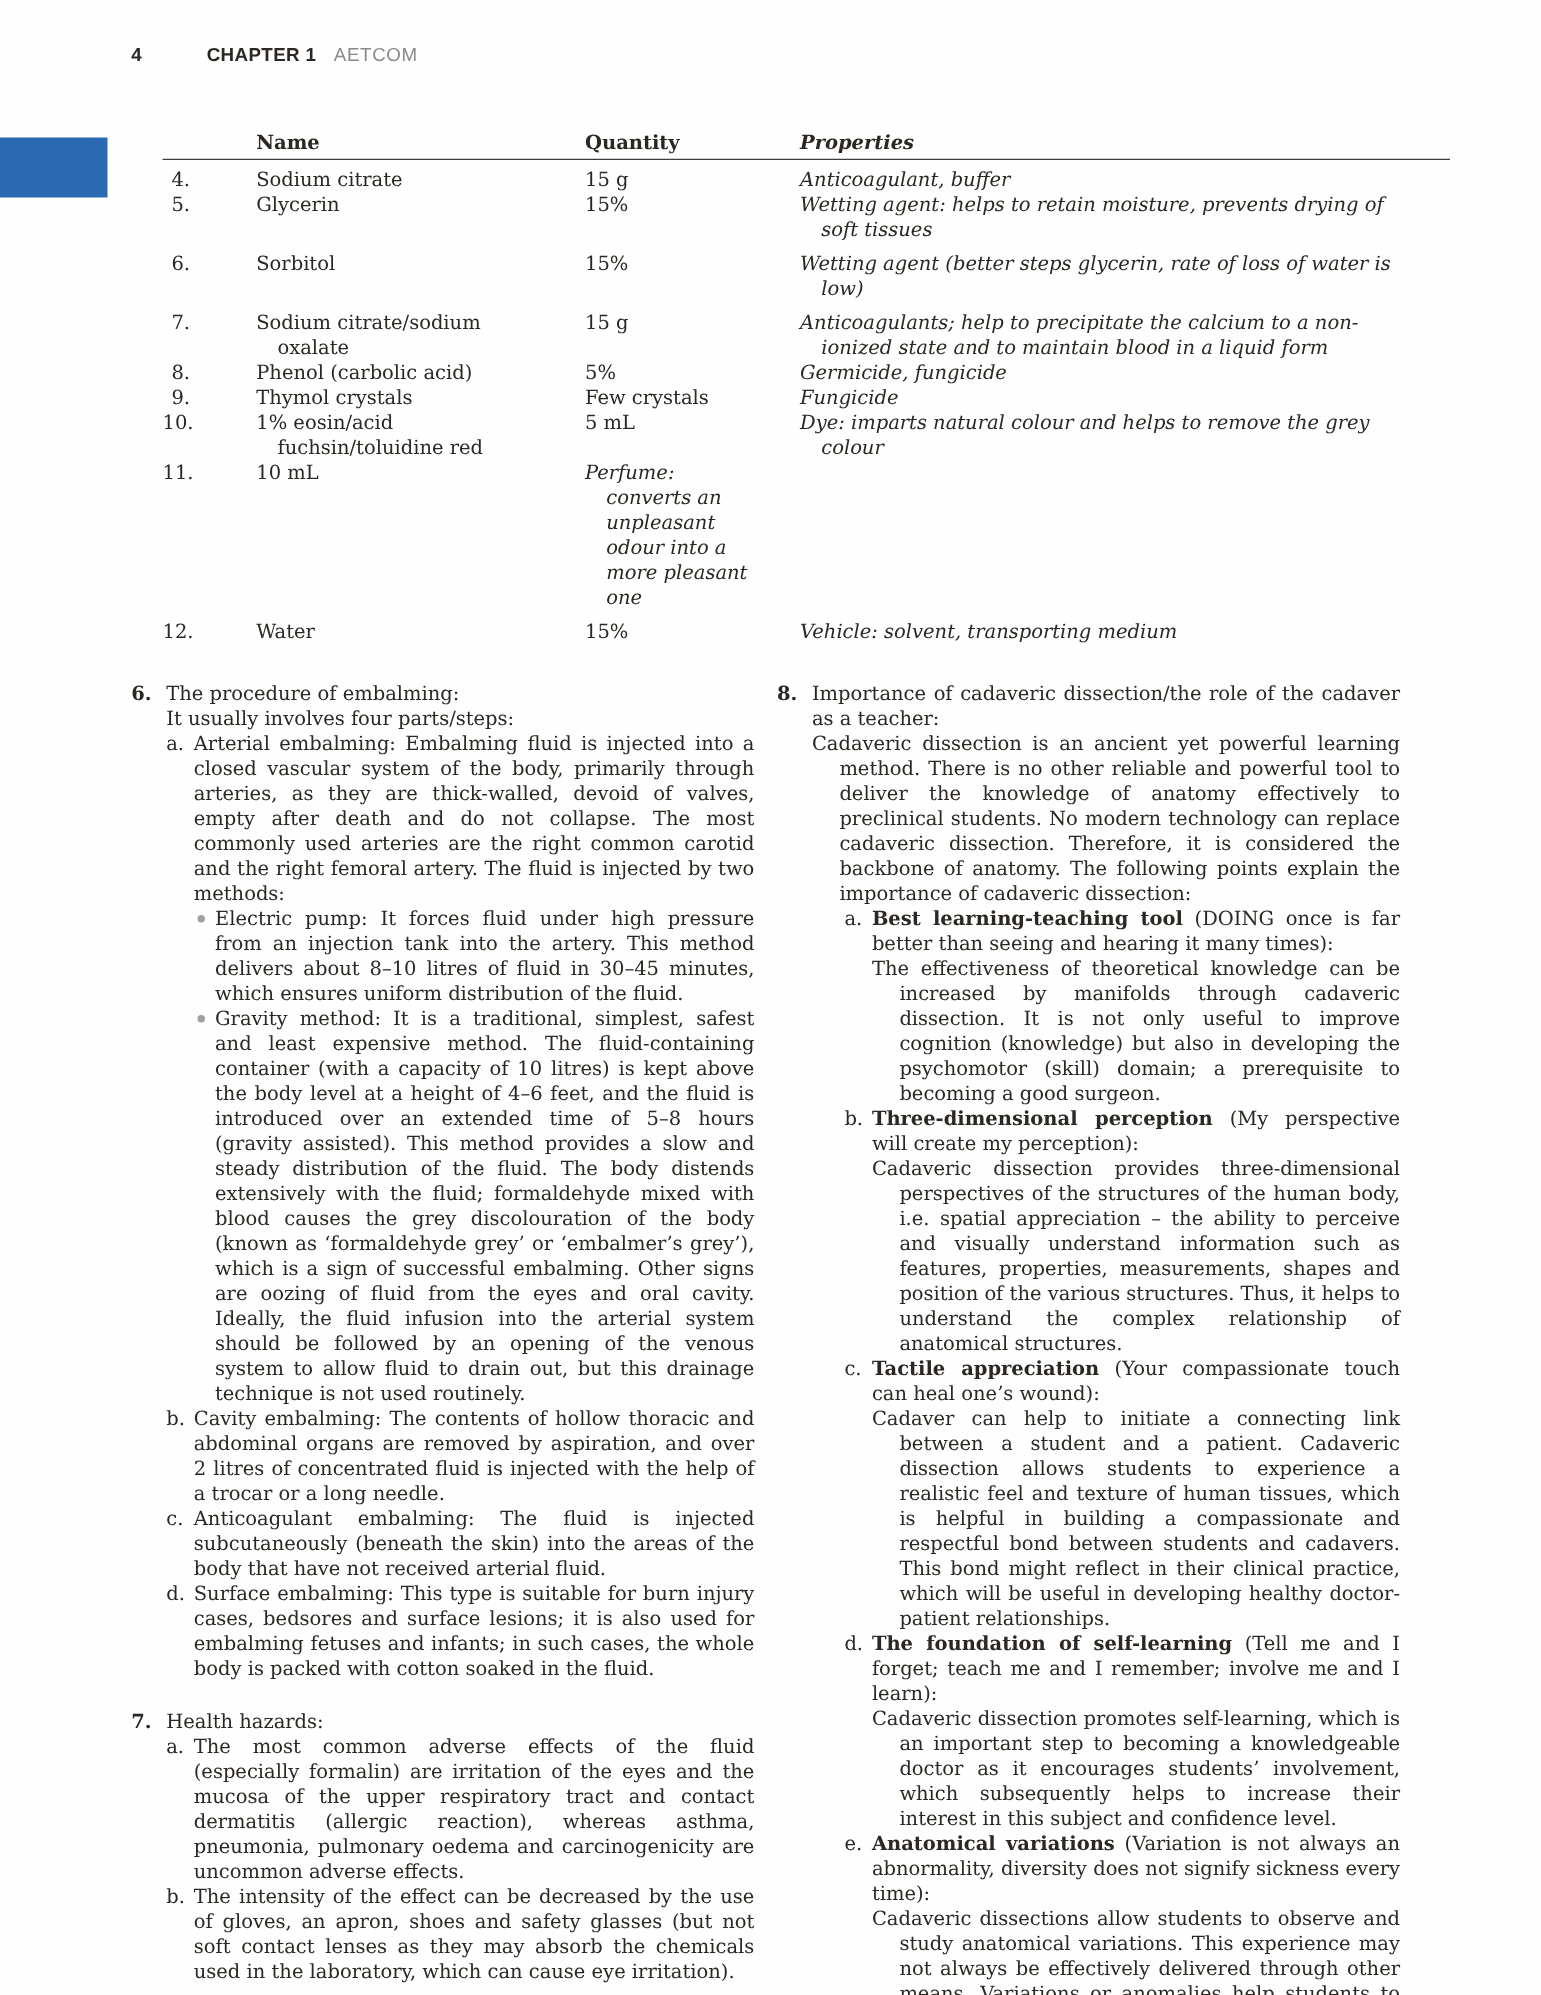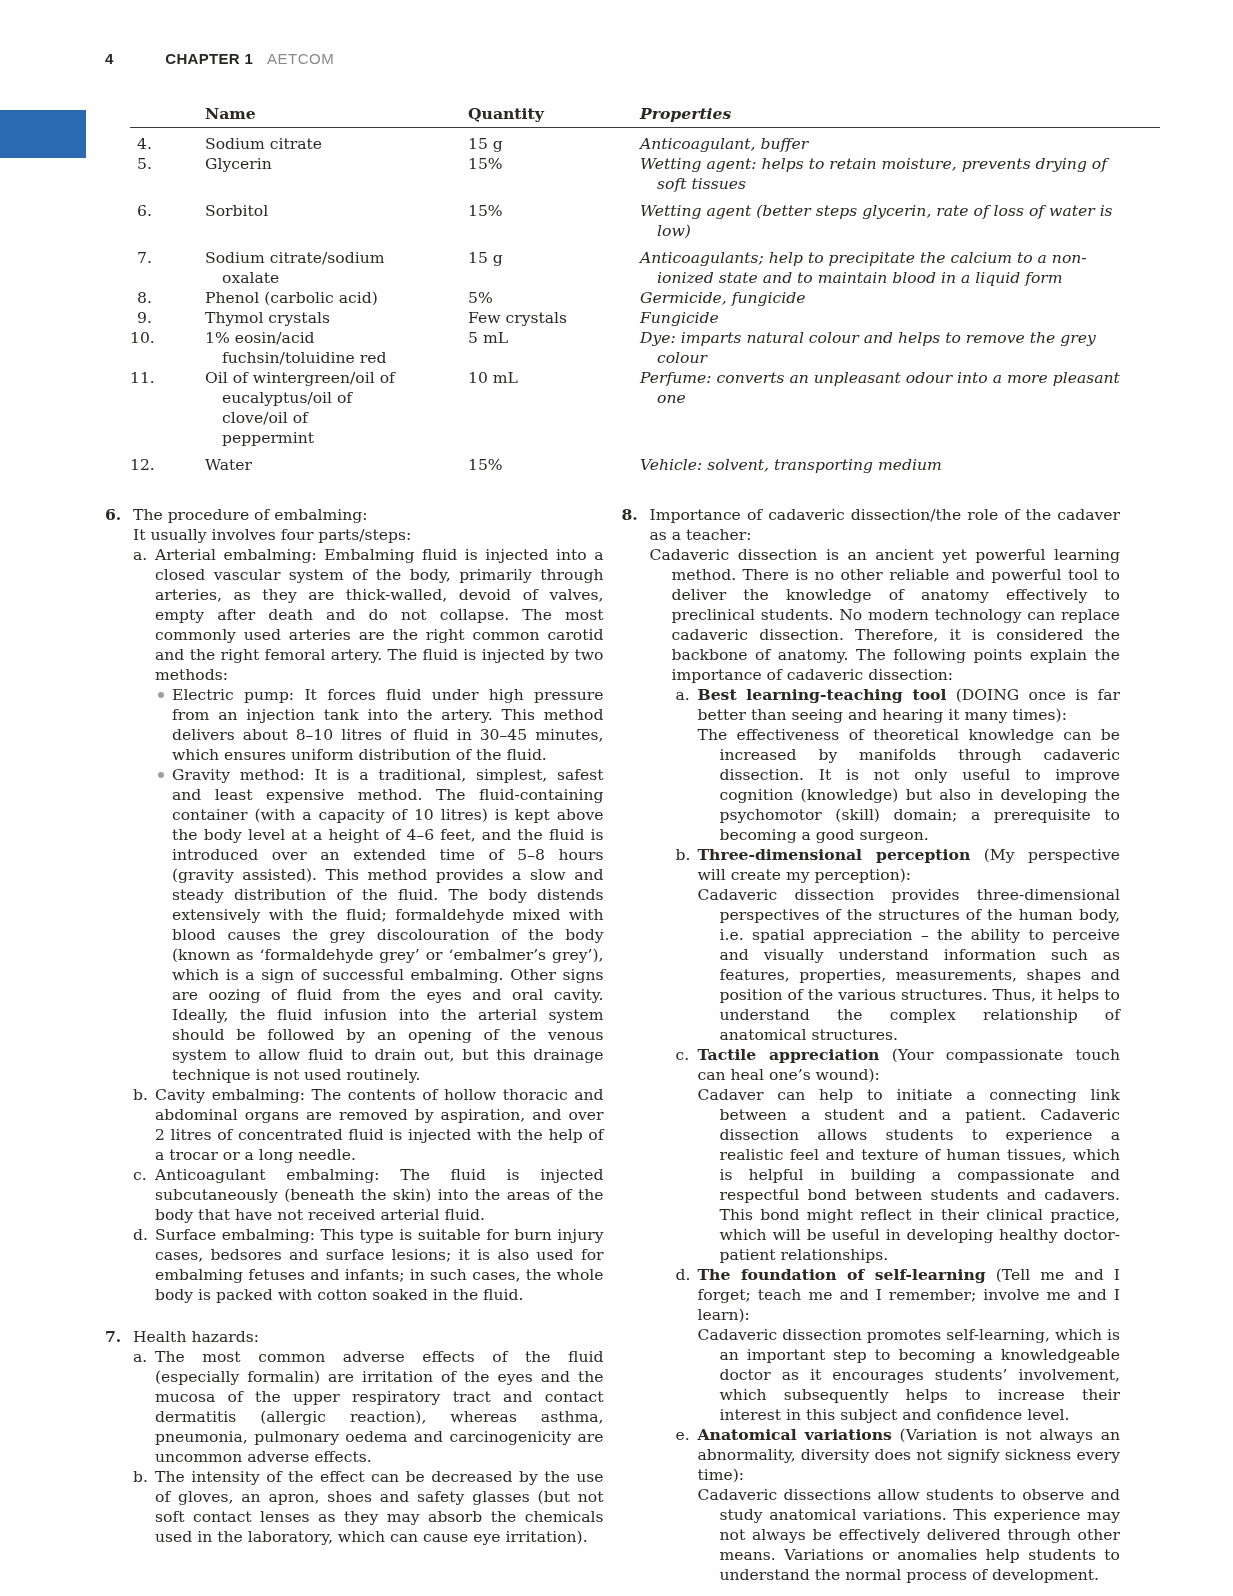--- a/index.html
+++ b/index.html
@@ -8,21 +8,21 @@
     position:relative;
     width:1233px;height:1596px;
     background:#fefefe;
     font-family:"DejaVu Serif", serif;
     color:#2b2722;
     font-size:15.6px;line-height:20px;
     overflow:hidden;
   }
   
   .running-head{
-    position:absolute;top:50px;left:105px;
+    position:absolute;top:36px;left:105px;
     font-family:"Liberation Sans", sans-serif;
     font-size:15px;line-height:18px;
   }
   .pg-num{font-weight:bold;}
   .chapter{font-weight:bold;margin-left:52px;letter-spacing:.3px;}
   .chapter-title{color:#8a8a8a;margin-left:14px;letter-spacing:.5px;}
   .accent-bar{
     position:absolute;left:0;top:110px;width:86px;height:48px;
     background:#2a6ab3;
   }
@@ -135,21 +135,20 @@
         <span class="c-props">Fungicide</span>
       </div>
       <div class="t-row">
         <span class="c-num">10.</span>
         <span class="c-name">1% eosin/acid fuchsin/toluidine red</span>
         <span class="c-qty">5 mL</span>
         <span class="c-props">Dye: imparts natural colour and helps to remove the grey colour</span>
       </div>
       <div class="t-row">
         <span class="c-num">11.</span>
-        <span class="c-name">Oil of wintergreen/oil of eucalyptus/oil of clove/oil of peppermint</span>
         <span class="c-qty">10 mL</span>
         <span class="c-props">Perfume: converts an unpleasant odour into a more pleasant one</span>
       </div>
       <div class="t-row gap">
         <span class="c-num">12.</span>
         <span class="c-name">Water</span>
         <span class="c-qty">15%</span>
         <span class="c-props">Vehicle: solvent, transporting medium</span>
       </div>
     </div>

